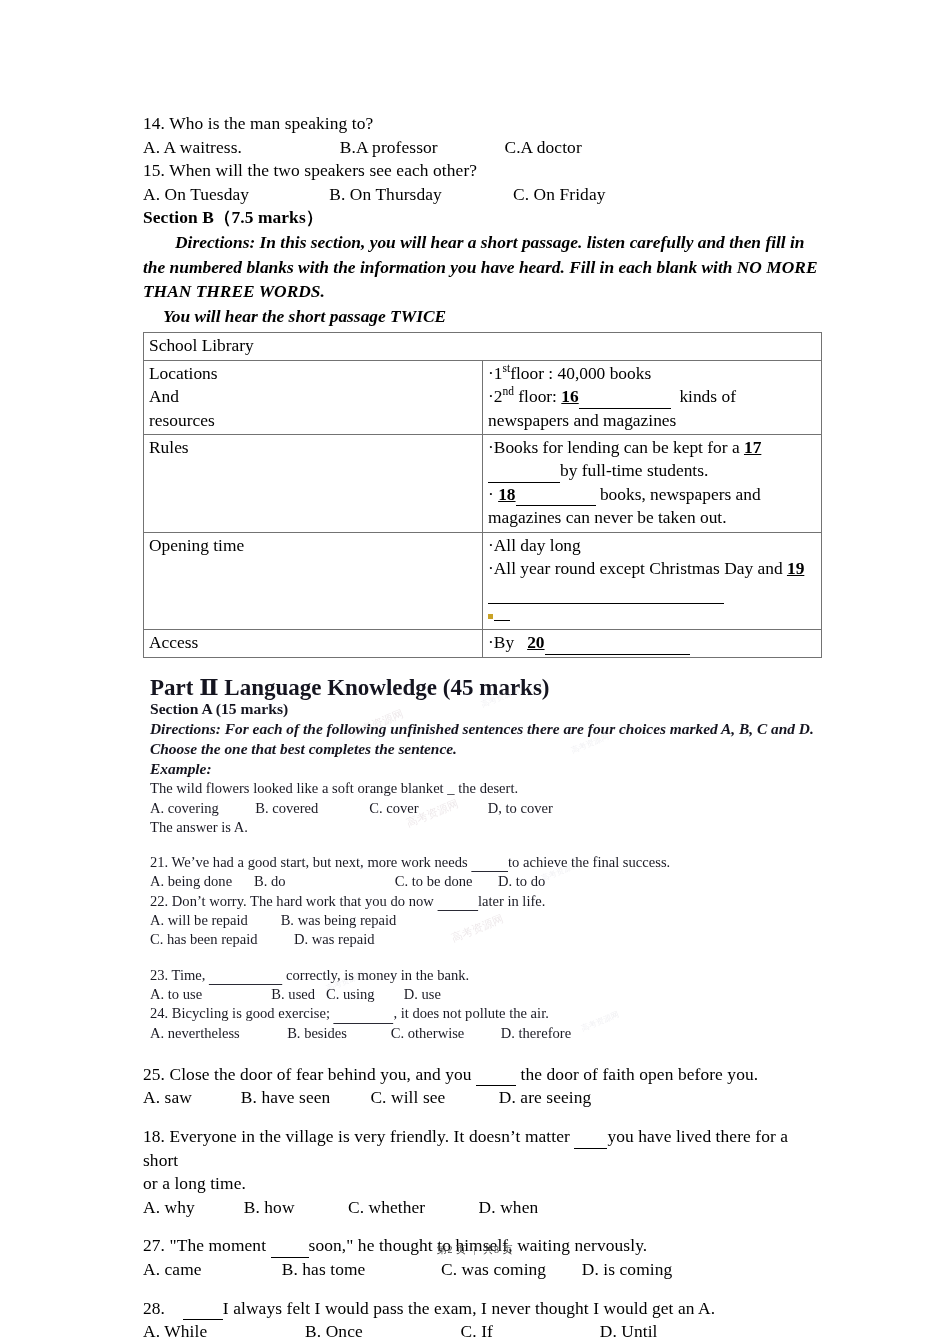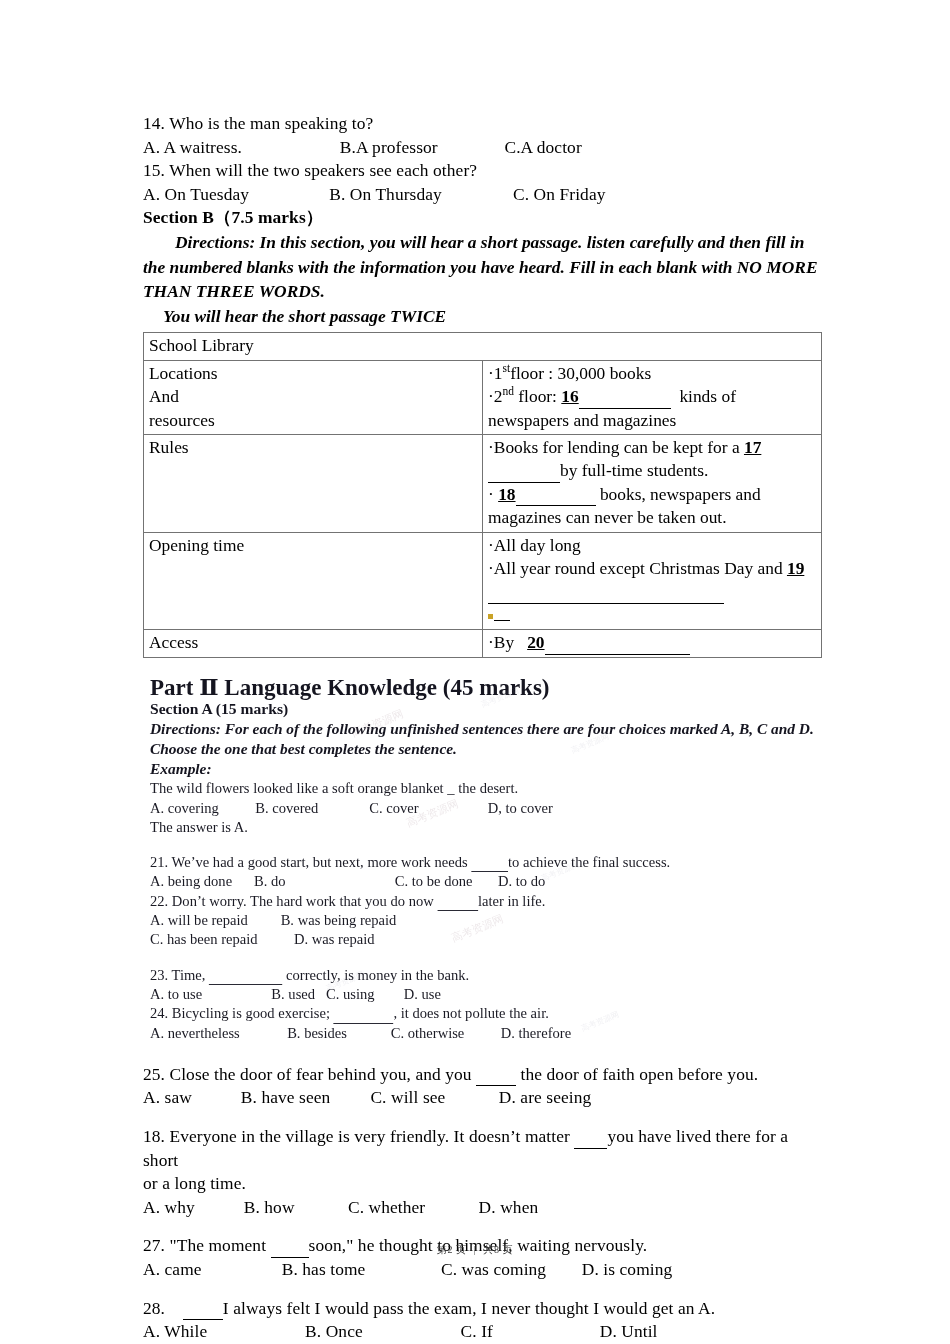--- a/index.html
+++ b/index.html
@@ -188,21 +188,21 @@
       <tbody>
           <tr>
         <td colspan="2">School Library</td>
       </tr>
 
       <tr>
         <td class="col-label"><span class="cellline">Locations
 And
 resources</span></td>
         <td>
-          <div class="cellline"><span>·1</span><sup class="ord">st</sup><span>floor : 30,000 books</span></div>
+          <div class="cellline"><span>·1</span><sup class="ord">st</sup><span>floor : 40,000 books</span></div>
           <div class="cellline"><span>·2</span><sup class="ord">nd</sup><span> floor: </span><span class="blank">16</span><span class="ul-fill" style="width:92px"></span><span>  kinds of newspapers and magazines</span></div>
         </td>
       </tr>
 
       <tr>
         <td class="col-label"><span class="cellline">Rules</span></td>
         <td>
           <div class="cellline"><span>·Books for lending can be kept for a </span><span class="blank">17</span><span class="ul-fill" style="width:72px"></span><span>by full-time students.</span></div>
           <div class="cellline"><span>· </span><span class="blank">18</span><span class="ul-fill" style="width:80px"></span><span> books, newspapers and magazines can never be taken out.</span></div>
         </td>

